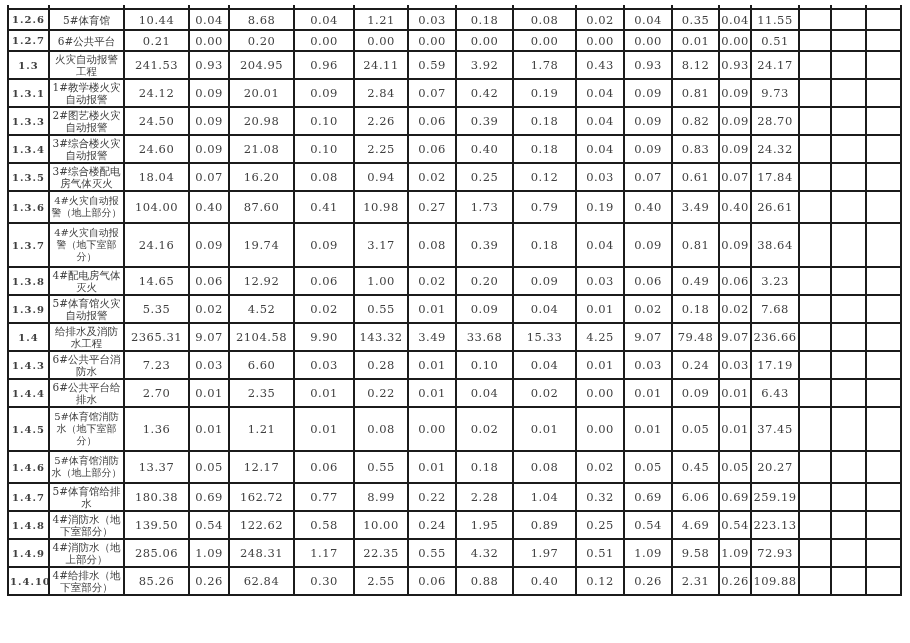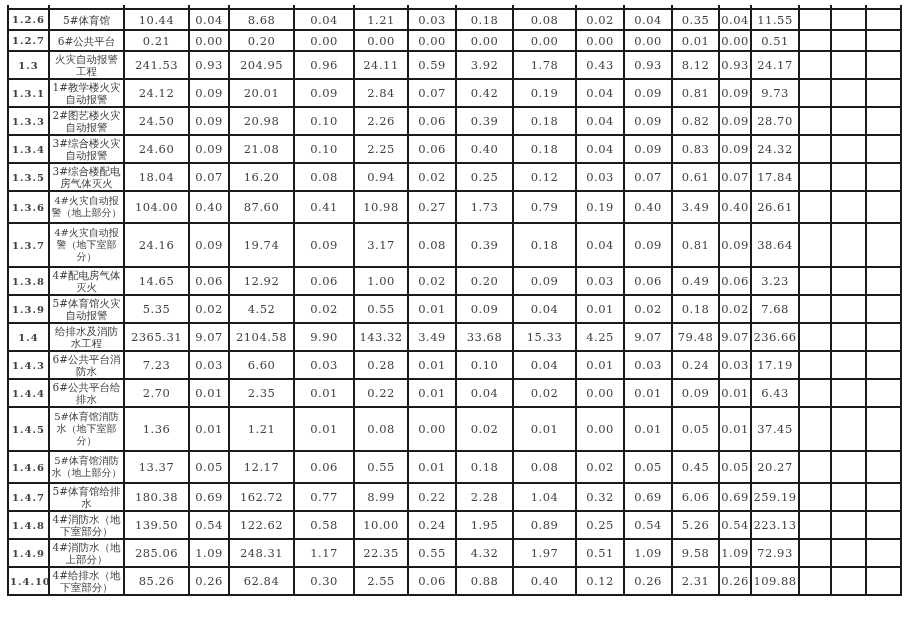--- a/index.html
+++ b/index.html
@@ -455,21 +455,21 @@
   <td class="num">139.50</td>
           <td class="num">0.54</td>
           <td class="num">122.62</td>
           <td class="num">0.58</td>
           <td class="num">10.00</td>
           <td class="num">0.24</td>
           <td class="num">1.95</td>
           <td class="num">0.89</td>
           <td class="num">0.25</td>
           <td class="num">0.54</td>
-          <td class="num">5.26</td>
+          <td class="num">4.69</td>
           <td class="num">0.54</td>
           <td class="num">223.13</td>
           <td class="blank"></td>
           <td class="blank"></td>
           <td class="blank"></td>
         </tr>
         <tr class="data-row">
     <td class="no">1.4.9</td>
     <td class="name">4#消防水（地上部分）</td>
   <td class="num">285.06</td>

